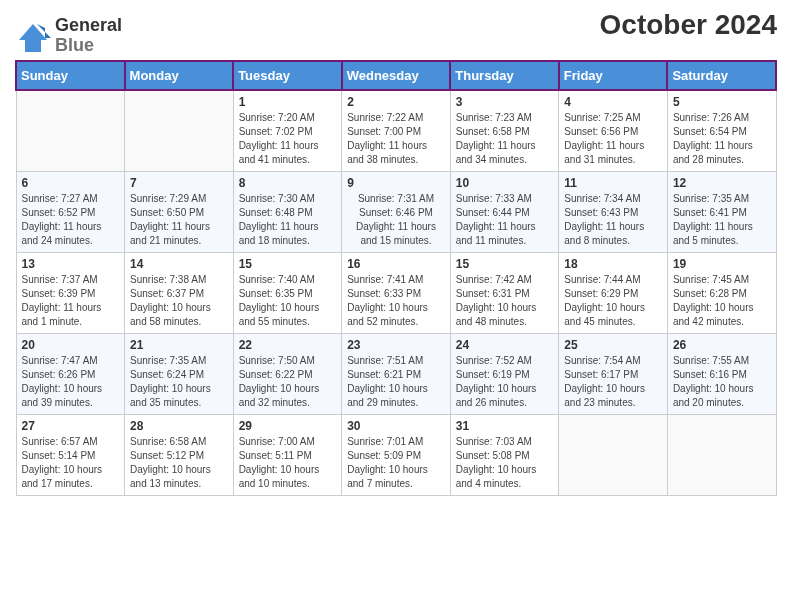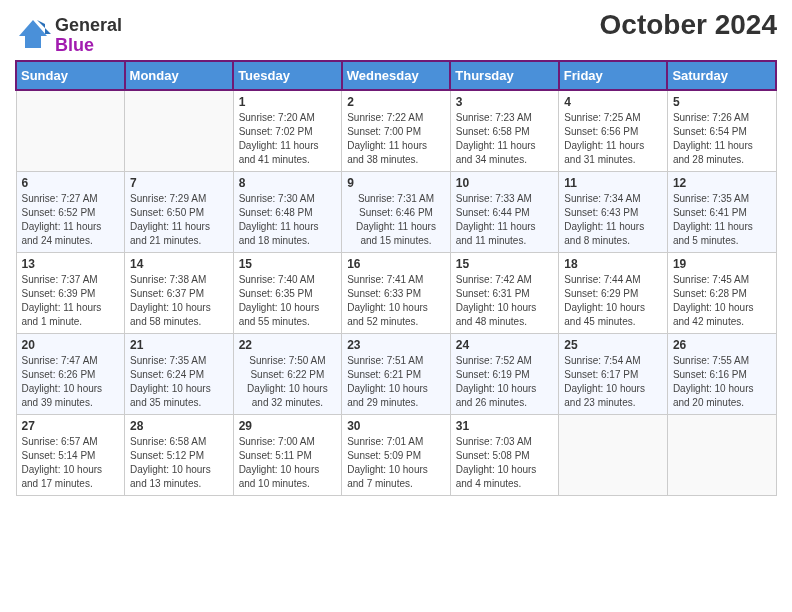--- a/index.html
+++ b/index.html
@@ -11,37 +11,37 @@
       padding: 10px 15px 15px;
     }
     .header {
       display: flex;
       align-items: flex-start;
       justify-content: space-between;
       margin-bottom: 4px;
     }
     .logo {
       display: flex;
-      align-items: flex-start;
+      align-items: flex-end;
       margin-top: 6px;
     }
     .logo-text {
       display: flex;
       flex-direction: column;
       line-height: 1.1;
     }
     .logo-general {
       font-size: 18px;
       font-weight: bold;
       color: #333;
     }
     .logo-blue {
       font-size: 18px;
       font-weight: bold;
-      color: #a21caf;
+      color: #737373;
     }
     .logo-icon {
       width: 36px;
       height: 36px;
       margin-right: 4px;
     }
     .title-block {
       text-align: right;
     }
     .month-title {
@@ -258,21 +258,21 @@
 Daylight: 10 hours and 39 minutes.</div>
         </td>
         <td>
           <span class="day-number">21</span>
           <div class="day-info" style="white-space: pre-line;">Sunrise: 7:35 AM
 Sunset: 6:24 PM
 Daylight: 10 hours and 35 minutes.</div>
         </td>
         <td>
           <span class="day-number">22</span>
-          <div class="day-info" style="white-space: pre-line; text-align: center;">Sunrise: 7:50 AM
+          <div class="day-info" style="white-space: pre-line;">Sunrise: 7:50 AM
 Sunset: 6:22 PM
 Daylight: 10 hours and 32 minutes.</div>
         </td>
         <td>
           <span class="day-number">23</span>
           <div class="day-info" style="white-space: pre-line;">Sunrise: 7:51 AM
 Sunset: 6:21 PM
 Daylight: 10 hours and 29 minutes.</div>
         </td>
         <td>

